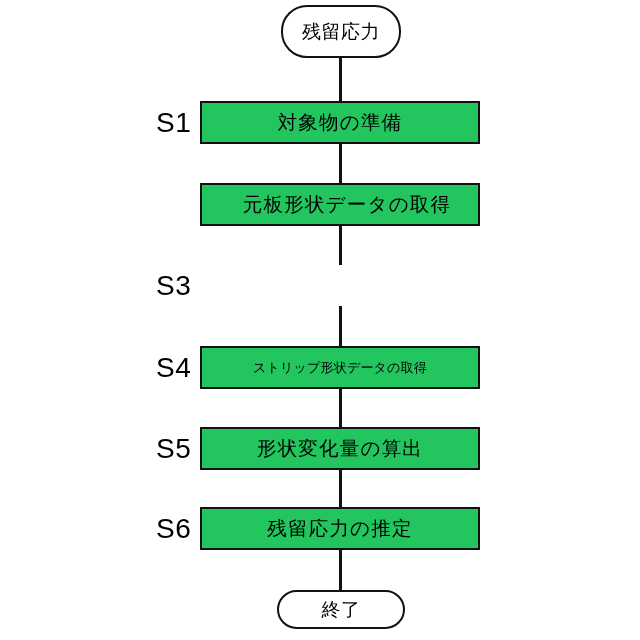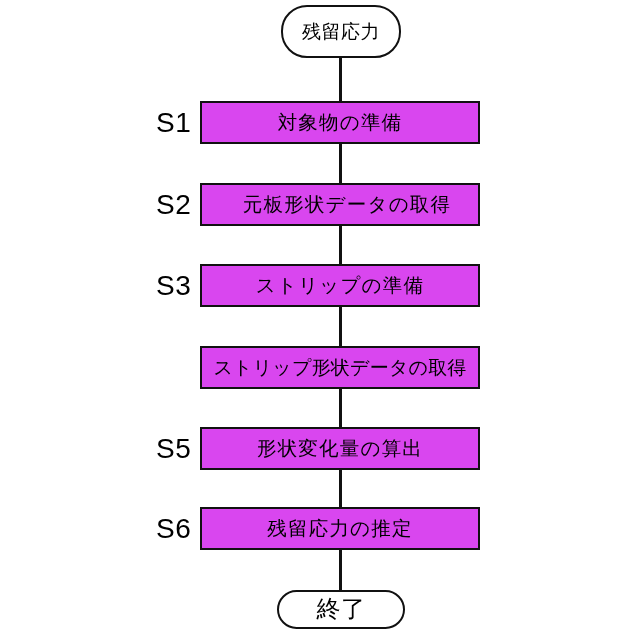--- a/index.html
+++ b/index.html
@@ -50,48 +50,48 @@
     height: 53px;
     border-radius: 26px;
     font-size: 19px;
   }
   .terminal-end {
     left: 277px;
     top: 590px;
     width: 128px;
     height: 39px;
     border-radius: 20px;
-    font-size: 24px;
+    font-size: 19px;
   }
   .terminal-line {
     display: block;
     white-space: nowrap;
   }
 
   
   .process-box {
     position: absolute;
     box-sizing: border-box;
     left: 200px;
     width: 280px;
     height: 43px;
     border: 2.5px solid #111111;
-    background: #d946ef;
+    background: #22c55e;
     display: flex;
     align-items: center;
     justify-content: center;
   }
   .process-label {
     font-size: 19.5px;
     letter-spacing: 1.2px;
     white-space: nowrap;
   }
   .process-label.tight {
     letter-spacing: 0.2px;
-    font-size: 19px;
+    font-size: 13px;
   }
 
   
   .step-id {
     position: absolute;
     left: 156px;
     width: 40px;
     height: 43px;
     display: flex;
     align-items: center;
@@ -113,34 +113,31 @@
 
   <div class="connector" style="top:57px; height:45px;"></div>
 
   <div class="step-id" style="top:101px;">S1</div>
   <div class="process-box" style="top:101px;">
     <span class="process-label">対象物の準備</span>
   </div>
 
   <div class="connector" style="top:143px; height:41px;"></div>
 
-  <div class="step-id" style="top:183px;">S2</div>
   <div class="process-box" style="top:183px;padding-left:14px;">
     <span class="process-label">元板形状データの取得</span>
   </div>
 
   <div class="connector" style="top:225px; height:40px;"></div>
 
   <div class="step-id" style="top:264px;">S3</div>
-  <div class="process-box" style="top:264px;">
-    <span class="process-label">ストリップの準備</span>
-  </div>
 
   <div class="connector" style="top:306px; height:41px;"></div>
 
+  <div class="step-id" style="top:346px;">S4</div>
   <div class="process-box" style="top:346px;">
     <span class="process-label tight">ストリップ形状データの取得</span>
   </div>
 
   <div class="connector" style="top:388px; height:40px;"></div>
 
   <div class="step-id" style="top:427px;">S5</div>
   <div class="process-box" style="top:427px;align-items:center;">
     <span class="process-label">形状変化量の算出</span>
   </div>

